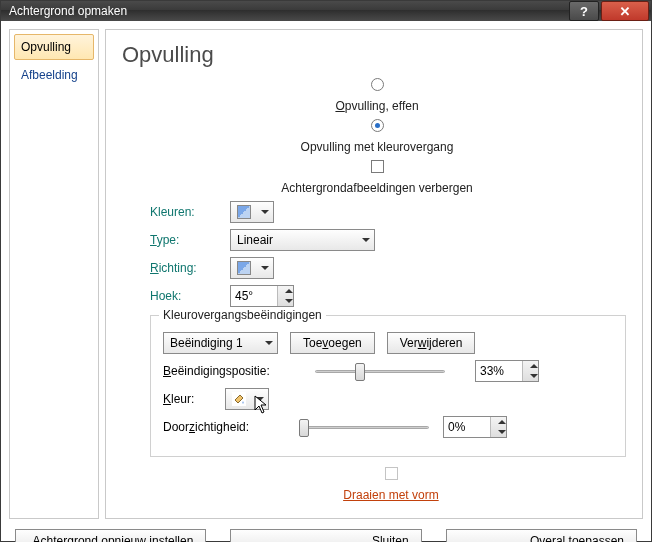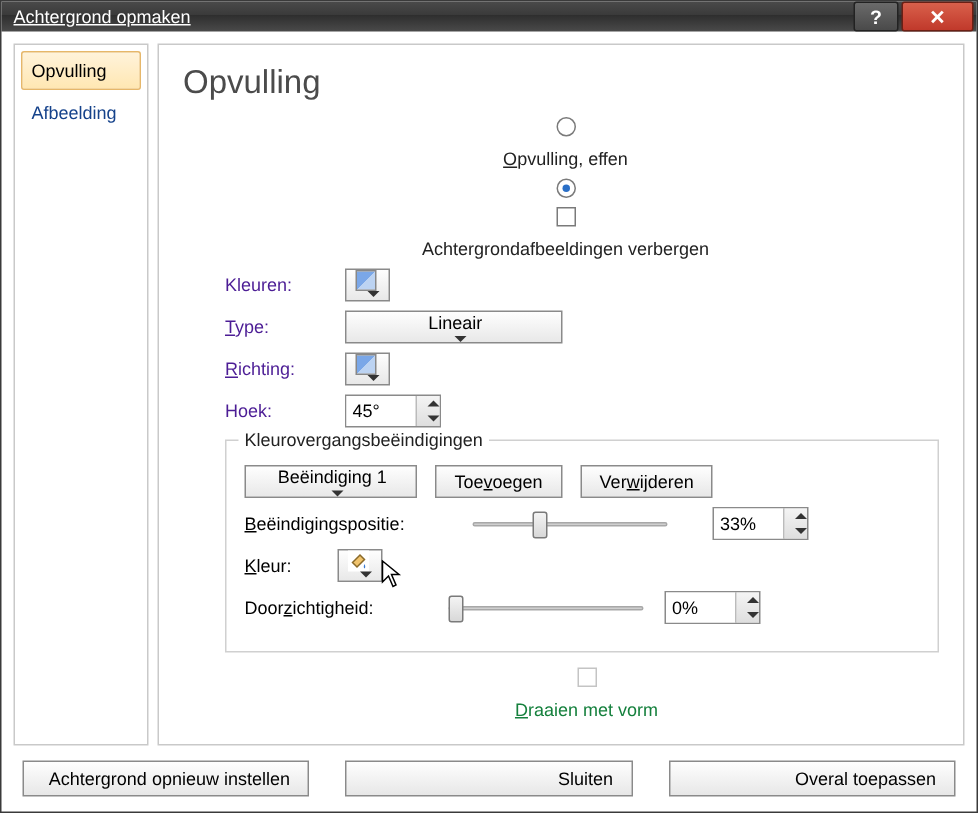--- a/index.html
+++ b/index.html
@@ -22,21 +22,21 @@
     flex-direction: column;
   }
   .titlebar {
     height: 30px;
     background: linear-gradient(#4a4a4a, #3a3a3a 45%, #2e2e2e 46%, #4a4a4a);
     color: #fff;
     display: flex;
     align-items: center;
     padding-left: 8px;
   }
-  .titlebar .title { flex: 1; font-size: 12px; text-decoration: underline; }
+  .titlebar .title { flex: 1; font-size: 12px; }
   .titlebar .winbtn {
     height: 20px; width: 30px;
     margin-right: 2px;
     border-radius: 2px;
     display: flex; align-items: center; justify-content: center;
     font-weight: bold;
     font-size: 13px;
     color: #fff;
   }
   .winbtn.help { background: linear-gradient(#6a6a6a,#4a4a4a); border:1px solid #222;}
@@ -104,31 +104,30 @@
   .radio { border-radius: 50%; }
   .radio.selected::after {
     content: ""; width: 5px; height: 5px; background:#2a6fc7; border-radius:50%;
   }
   .indented { margin-left: 28px; }
   .form-row {
     display: flex; align-items: center;
     margin: 6px 0;
     gap: 10px;
   }
-  .form-row .lbl { width: 70px; color:#4c1d95; }
+  .form-row .lbl { width: 70px; color:#0f766e; }
   .u { text-decoration: underline; }
   .dropdown, .colorbtn {
     height: 22px;
     border: 1px solid #8a8a8a;
     background: linear-gradient(#fefefe,#e8e8e8);
     display: inline-flex; align-items: center;
     padding: 0 4px 0 6px;
     cursor: pointer;
     font-size: 12px;
-    flex-direction: column;
   }
   .dropdown .arrow, .colorbtn .arrow, .spinner .arrows .tri {
     width: 0; height: 0; margin-left: 6px;
     border-left: 4px solid transparent;
     border-right: 4px solid transparent;
     border-top: 4px solid #333;
   }
   .colorbtn .swatch {
     width: 14px; height: 14px;
     border: 1px solid #888;
@@ -179,21 +178,21 @@
   }
   .slider .track {
     position:absolute; left:0; right:0; top:9px; height:3px;
     background:#cfcfcf; border:1px solid #a8a8a8; border-radius:2px;
   }
   .slider .thumb {
     position:absolute; top:2px; width:10px; height:18px;
     background: linear-gradient(#f4f4f4,#d8d8d8);
     border:1px solid #7a7a7a; border-radius:2px;
   }
-  .disabled { color:#15803d; }
+  .disabled { color:#c2410c;text-decoration:underline; }
   .footer {
     display: flex; gap: 24px;
     padding: 10px 6px 6px 6px;
   }
   .footer .btn { flex:1; height:24px; }
   .cursor {
     position:absolute; width:14px; height:20px; pointer-events:none;
   }
 </style>
 </head>
@@ -220,20 +219,21 @@
 
       <div class="main">
         <h2>Opvulling</h2>
 
         <div class="opt-row">
           <span class="radio"></span>
           <span><span class="u">O</span>pvulling, effen</span>
         </div>
         <div class="opt-row">
           <span class="radio selected"></span>
+          <span>Opvullin<span class="u">g</span> met kleurovergang</span>
         </div>
         <div class="opt-row">
           <span class="checkbox"></span>
           <span>Achtergrondafbeeldingen verbergen</span>
         </div>
 
         <div class="indented">
           <div class="form-row">
             <span class="lbl">Kleuren:</span>
             <span class="colorbtn">

